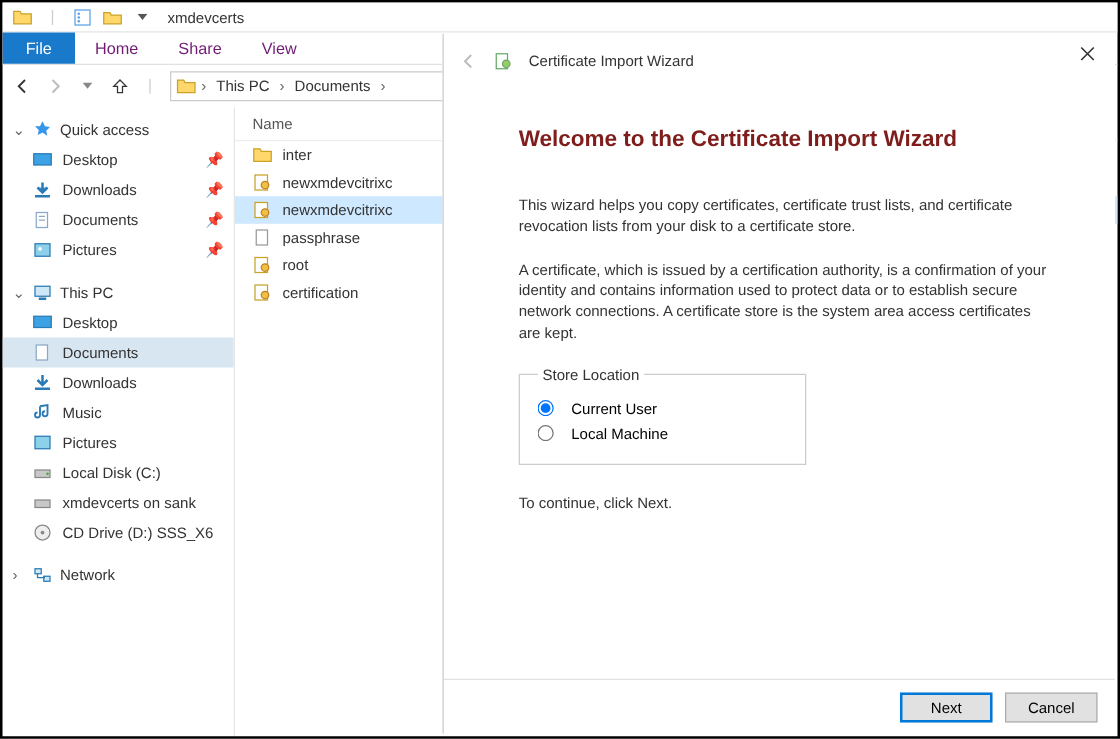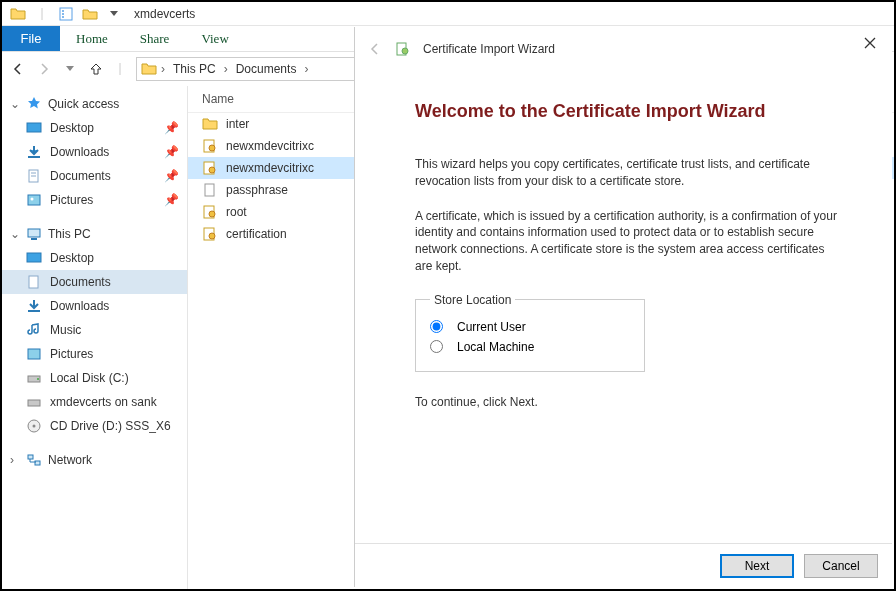--- a/index.html
+++ b/index.html
@@ -7,21 +7,21 @@
 
 
 .titlebar { height: 24px; background: #fff; display: flex; align-items: center; border-bottom: 1px solid #e5e5e5; }
 .titlebar .qat { display: flex; align-items: center; gap: 0; padding-left: 4px; }
 .titlebar .qat-item { width: 24px; height: 22px; display: flex; align-items: center; justify-content: center; }
 .titlebar .title { margin-left: 8px; color: #333; }
 
 
 .ribbon { height: 26px; display: flex; align-items: stretch; border-bottom: 1px solid #e1e1e1; }
 .ribbon .file-tab { width: 58px; background: #1979ca; color: #fff; display: flex; align-items: center; justify-content: center; font-size: 13px; }
-.ribbon .tab { padding: 0 16px; display: flex; align-items: center; color: #14532d; font-size: 13px; font-family: Liberation Serif, serif; }
+.ribbon .tab { padding: 0 16px; display: flex; align-items: center; color: #701a75; font-size: 13px; }
 
 
 .navbar { height: 34px; display: flex; align-items: center; padding: 0 8px; gap: 8px; }
 .nav-arrows { display: flex; align-items: center; gap: 10px; }
 .nav-arrow { width: 16px; height: 16px; display: flex; align-items: center; justify-content: center; color: #888; }
 .nav-arrow.enabled { color: #333; }
 .breadcrumb { flex: 1; display: flex; align-items: center; height: 24px; border: 1px solid #ccc; background: #fff; padding: 0 4px; gap: 2px; }
 .breadcrumb .crumb { color: #333; padding: 0 4px; }
 .breadcrumb .sep { color: #666; padding: 0 2px; }
 

